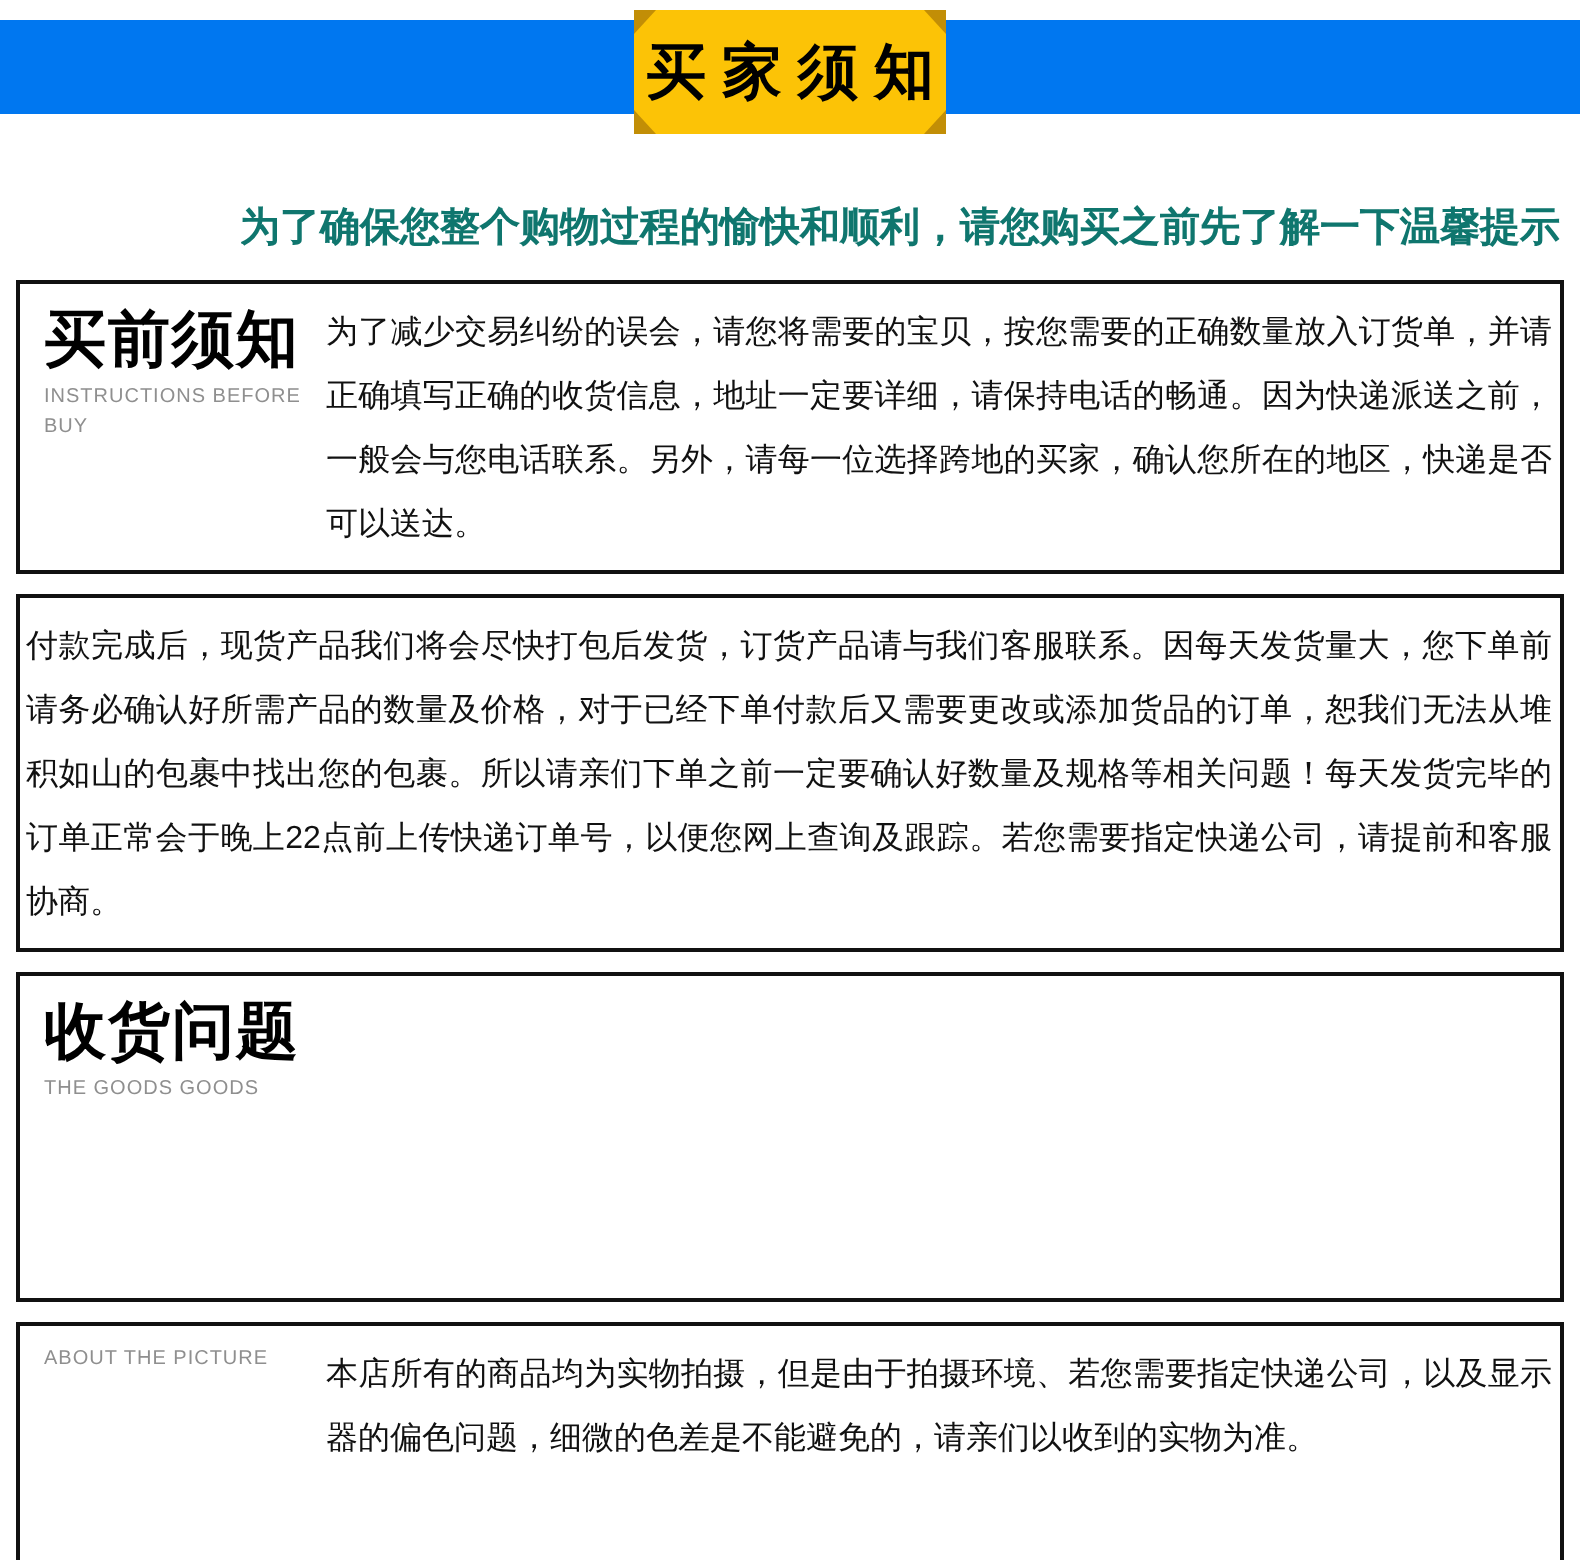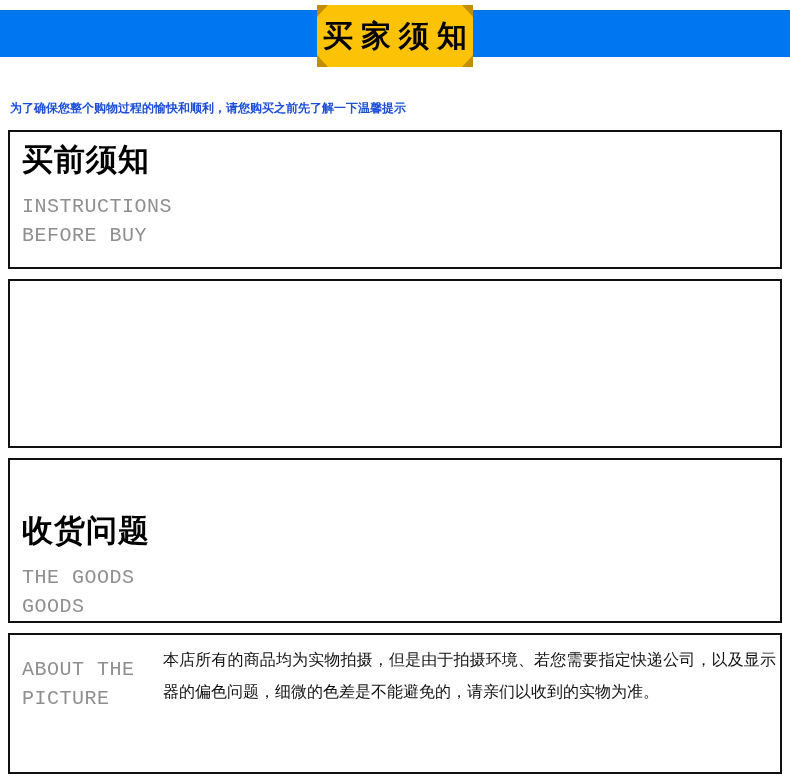--- a/index.html
+++ b/index.html
@@ -38,58 +38,57 @@
   }
   .corner { position: absolute; width: 11px; height: 12px; background: var(--yellow-dark); }
   .corner.tl { left: 0; top: 0; clip-path: polygon(0 0, 100% 0, 0 100%); }
   .corner.tr { right: 0; top: 0; clip-path: polygon(0 0, 100% 0, 100% 100%); }
   .corner.bl { left: 0; bottom: 0; clip-path: polygon(0 0, 0 100%, 100% 100%); }
   .corner.br { right: 0; bottom: 0; clip-path: polygon(100% 0, 100% 100%, 0 100%); }
 
   
   .intro {
     margin: 33px 10px 13px;
-    text-align: left;
-    font-size: 12px;
+    text-align: right;
+    font-size: 20px;
     font-weight: bold;
-    color: #1d4ed8;
+    color: #0f766e;
   }
 
   
   .sections { margin: 0 8px; }
   .box {
     border: 2px solid var(--ink);
     display: flex;
     margin-bottom: 10px;
     background: #fff;
   }
   .box-s1 { min-height: 139px; }
   .box-s2 { min-height: 169px; }
-  .box-s3 { min-height: 165px; align-items: flex-end; }
+  .box-s3 { min-height: 165px; }
   .box-s4 { min-height: 141px; }
 
   .label {
     flex: 0 0 150px;
     padding: 8px 4px 0 12px;
   }
   .label h2 {
     font-size: 31px;
     font-weight: bold;
     color: #000;
     line-height: 1.3;
     letter-spacing: 1px;
     white-space: nowrap;
   }
   .label .en {
-    margin-top: 12px;
-    font-size: 20px;
+    margin-top: 2px;
+    font-size: 10px;
     line-height: 1.45;
     color: var(--gray);
     letter-spacing: 0.5px;
-    font-family: Liberation Mono, monospace;
   }
 
   .body {
     flex: 1;
     padding: 9px 4px 6px 3px;
     font-size: 16px;
     line-height: 2;
     text-align: justify;
     color: var(--ink);
   }
@@ -111,23 +110,25 @@
 
 <p class="intro">为了确保您整个购物过程的愉快和顺利，请您购买之前先了解一下温馨提示</p>
 
 <main class="sections">
 
   <section class="box box-s1">
     <div class="label">
       <h2>买前须知</h2>
       <p class="en">INSTRUCTIONS BEFORE BUY</p>
     </div>
+    <div class="body"><span>为了减少交易纠纷的误会，请您将需要的宝贝，按您需要的正确数量放入订货单，并请正确填写正确的收货信息，地址一定要详细，请保持电话的畅通。因为快递派送之前，一般会与您电话联系。另外，请每一位选择跨地的买家，确认您所在的地区，快递是否可以送达。</span><span class="red"></span></div>
   </section>
 
   <section class="box box-s2">
+    <div class="body"><span>付款完成后，现货产品我们将会尽快打包后发货，订货产品请与我们客服联系。因每天发货量大，您下单前请务必确认好所需产品的数量及价格，对于已经下单付款后又需要更改或添加货品的订单，恕我们无法从堆积如山的包裹中找出您的包裹。所以请亲们下单之前一定要确认好数量及规格等相关问题！每天发货完毕的订单正常会于晚上22点前上传快递订单号，以便您网上查询及跟踪。若您需要指定快递公司，请提前和客服协商。</span><span class="red"></span></div>
   </section>
 
   <section class="box box-s3">
     <div class="label">
       <h2>收货问题</h2>
       <p class="en">THE GOODS GOODS</p>
     </div>
   </section>
 
   <section class="box box-s4">

